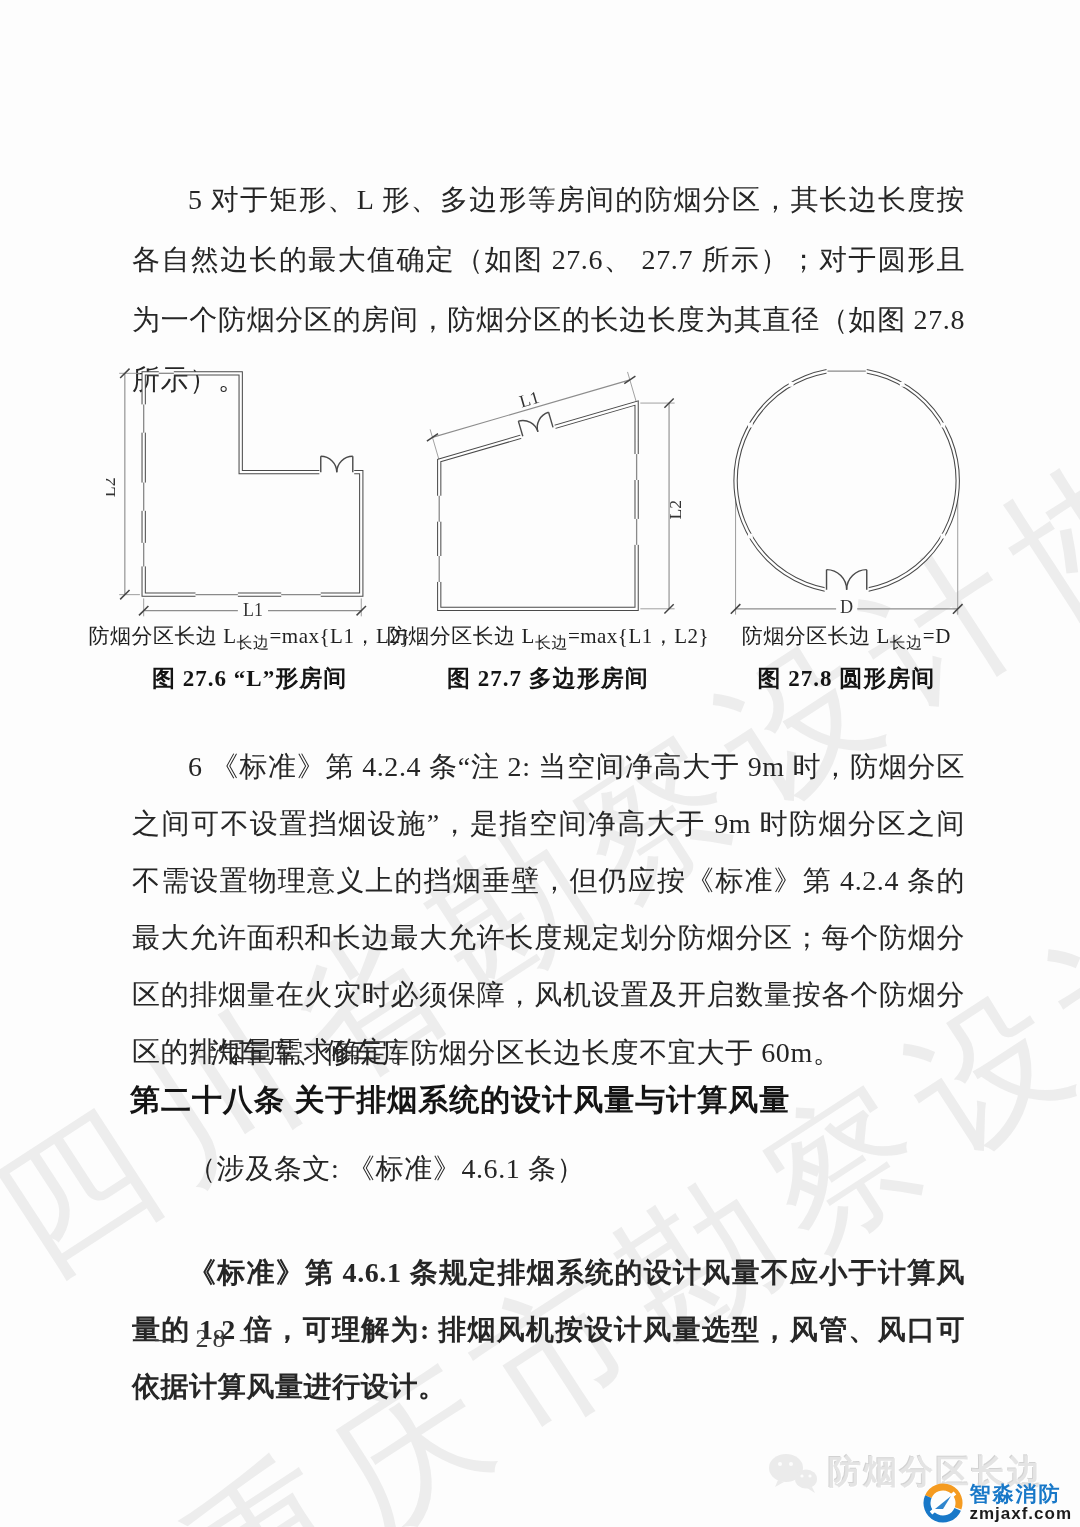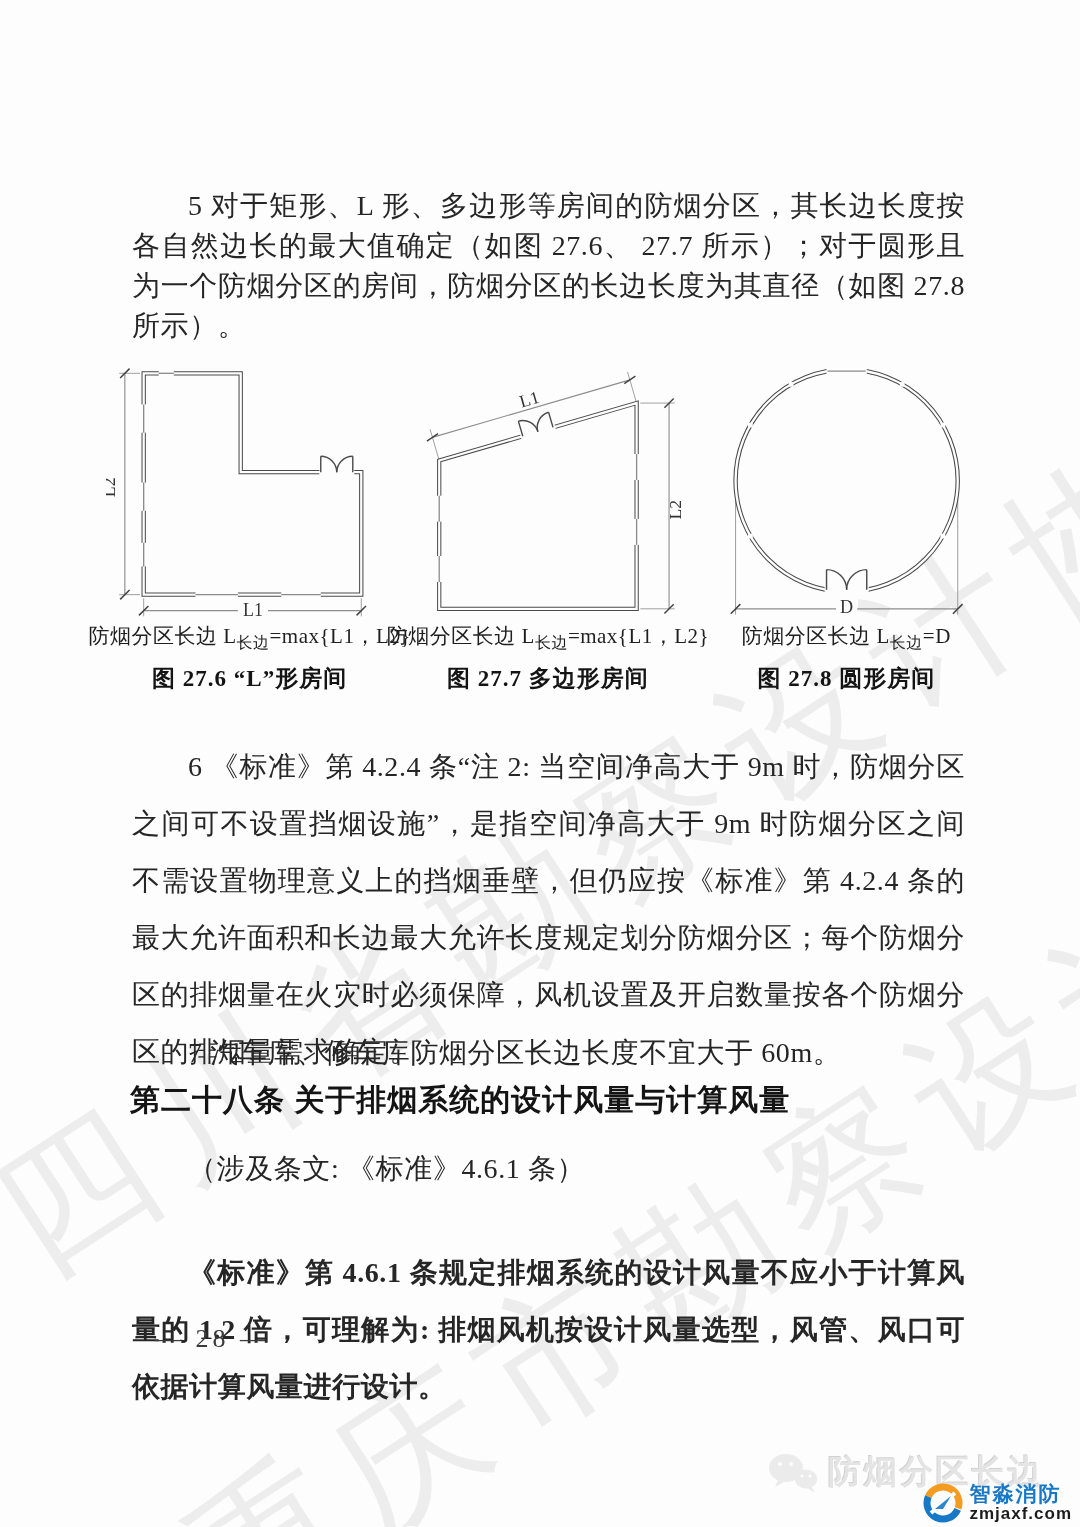--- a/index.html
+++ b/index.html
@@ -30,21 +30,21 @@
     position:absolute;
     left:132px;width:833px;
     font-size:28px;
     line-height:57px;
     text-align:justify;
     text-align-last:left;
     letter-spacing:0.6px;
     z-index:1;
   }
   .indent{text-indent:56px;}
-  .p5{top:186px;line-height:40px;}
+  .p5{top:170px;line-height:60px;}
   .p6{top:738px;}
   .p7{top:1024px;}
   .heading{
     position:absolute;left:130px;top:1080px;width:840px;
     font-family:"Liberation Sans","DejaVu Sans",sans-serif;
     font-weight:bold;font-size:30px;color:#141414;
     letter-spacing:1px;z-index:1;
   }
   .pref{top:1140px;}
   .pbody{top:1244px;font-weight:bold;}

